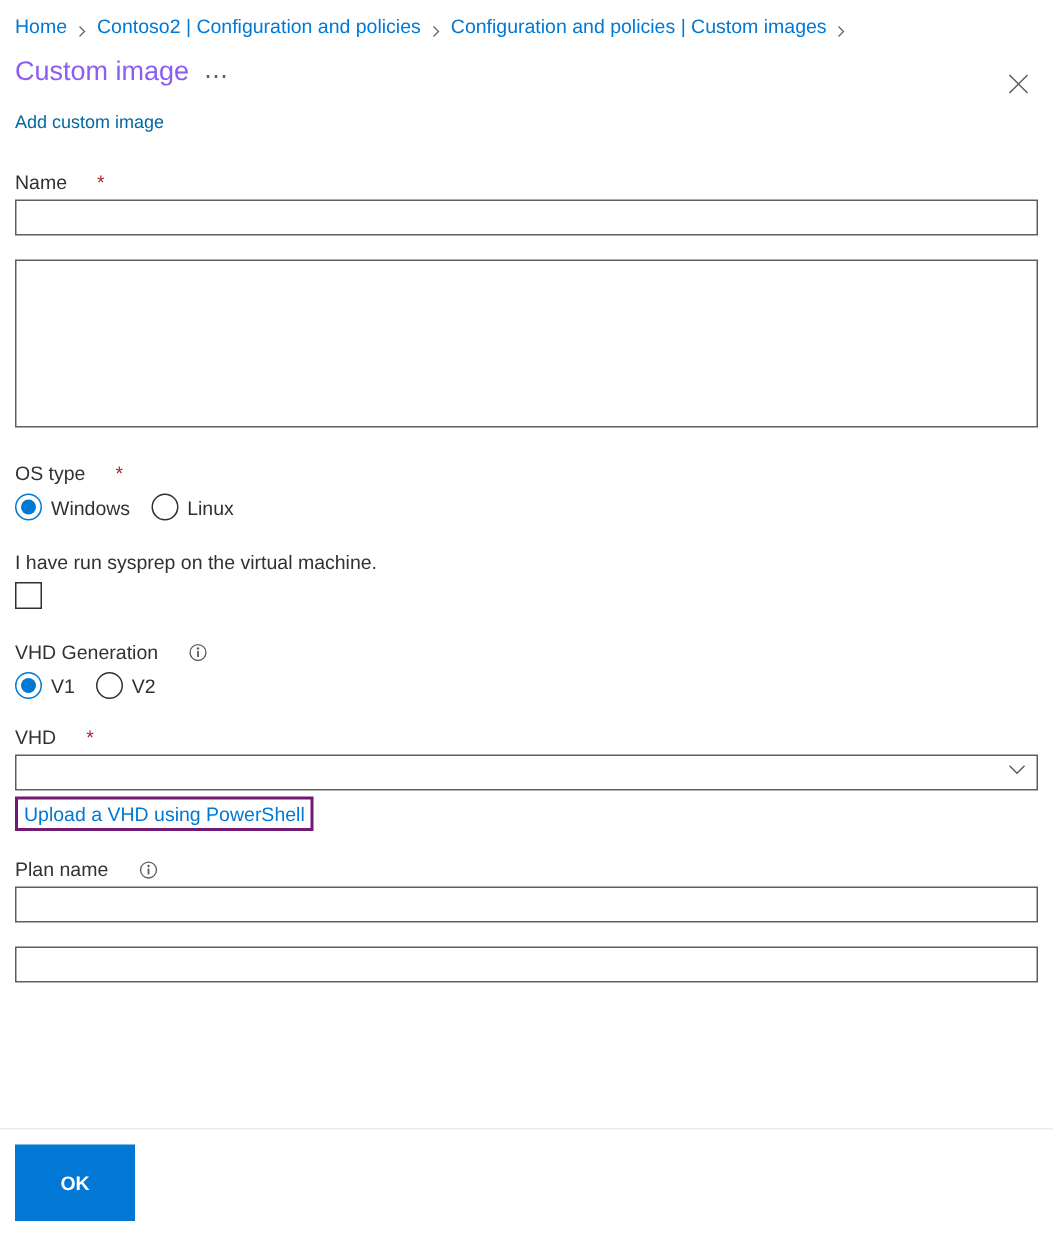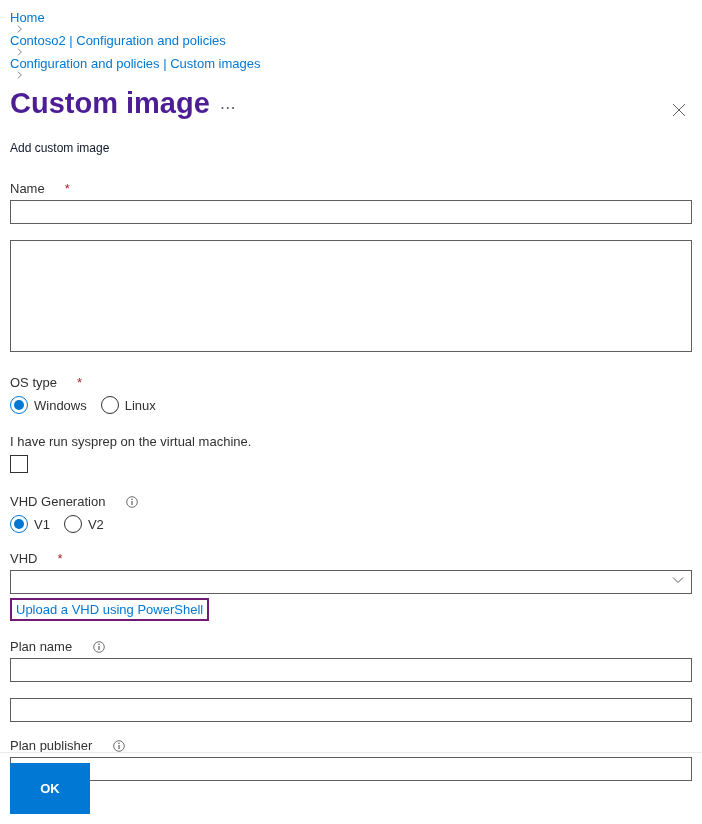--- a/index.html
+++ b/index.html
@@ -12,25 +12,24 @@
       font-size: 13px;
       color: #323130;
       background: #fff;
       width: 702px;
       height: 824px;
       overflow: hidden;
       position: relative;
     }
     .breadcrumb {
       display: flex;
-      align-items: flex-start;
+      align-items: flex-end;
       padding: 10px 10px 8px 10px;
       font-size: 13px;
       color: #0078d4;
-      flex-direction: column;
     }
     .breadcrumb a {
       color: #0078d4;
       text-decoration: none;
       cursor: pointer;
     }
     .breadcrumb .sep {
       margin: 0 6px;
       color: #605e5c;
     }
@@ -38,23 +37,23 @@
       width: 8px;
       height: 8px;
     }
     .header-row {
       display: flex;
       align-items: flex-start;
       justify-content: space-between;
       padding: 0 10px;
     }
     .page-title {
-      font-size: 29px;
-      font-weight: 700;
-      color: #4c1d95;
+      font-size: 18px;
+      font-weight: 400;
+      color: #8b5cf6;
     }
     .title-wrap {
       display: flex;
       align-items: center;
       gap: 10px;
     }
     .ellipsis {
       color: #605e5c;
       font-size: 16px;
       letter-spacing: 0px;
@@ -68,22 +67,21 @@
       padding: 6px;
       margin-top: 10px;
     }
     .close-btn svg {
       width: 14px;
       height: 14px;
     }
     .subtitle {
       padding: 2px 10px 0 10px;
       font-size: 12px;
-      color: #0f172a;
-      margin-top: 13px;
+      color: #0369a1;
     }
     .form {
       padding: 26px 10px 0 10px;
     }
     .field {
       margin-bottom: 16px;
     }
     .field-label {
       font-size: 13px;
       color: #323130;
@@ -355,30 +353,17 @@
           </svg>
       </span>
     </div>
     <input type="text" class="text-input" value="" style="">
   </div>
 
   <div class="field">
     <input type="text" class="text-input" value="" style="">
   </div>
 
-  <div class="field">
-    <div class="field-label">
-      <span>Plan publisher</span>
-      <span class="info-icon">
-        <svg viewBox="0 0 12 12">
-            <circle cx="6" cy="6" r="5.3" fill="none" stroke="#605e5c" stroke-width="0.9"></circle>
-            <circle cx="6" cy="3.3" r="0.8" fill="#605e5c"></circle>
-            <rect x="5.4" y="5" width="1.2" height="4" fill="#605e5c"></rect>
-          </svg>
-      </span>
-    </div>
-    <input type="text" class="text-input" value="" style="">
-  </div>
 </div>
 
 <div class="footer">
   <button class="ok-btn">OK</button>
 </div>
 
 </body></html>

